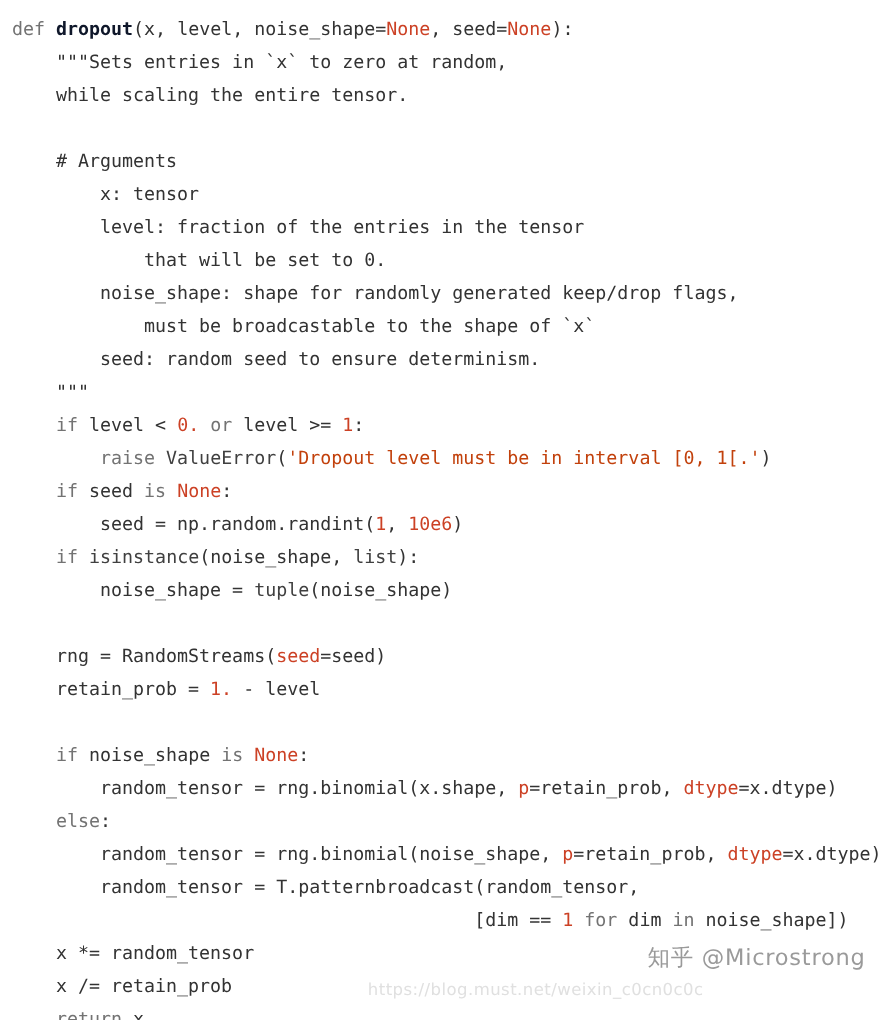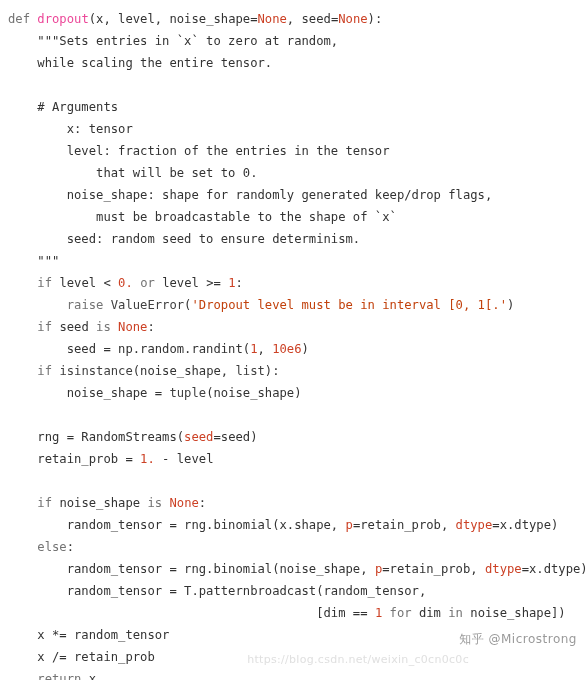--- a/index.html
+++ b/index.html
@@ -26,47 +26,47 @@
     line-height: 22px;
     white-space: pre;
     color: #333333;
   }
   .ln {
     height: 22px;
     padding-left: 8px;
     white-space: pre;
   }
   .kw   { color: #737373; }       
-  .fn   { color: #ec4899; }       
+  .fn   { color: #0f172a; font-weight: bold; }       
   .str  { color: #c2410c; text-align: right; }       
   .num  { color: #cc4125; }       
   .kwarg{ color: #cc4125; }       
   .none { color: #cc4125; text-align: center; }       
   .bi   { color: #404040; }       
   .cmt  { color: #333333; }       
   .plain{ color: #333333; }
 
   #watermark-zhihu {
     position: absolute;
     right: 10px;
     bottom: 32px;
     font-family: "DejaVu Sans", sans-serif;
-    font-size: 12px;
+    font-size: 15px;
     color: #9a9a9a;
     letter-spacing: 0.5px;
   }
   #watermark-csdn {
     position: absolute;
     right: 118px;
     bottom: 14px;
     font-family: "DejaVu Sans", sans-serif;
     font-size: 11px;
     color: #e0e0e0;
     letter-spacing: 0.3px;
   }
 </style>
 </head>
 <body>
 
 <div id="code"><div class="ln"><span class="kw">def </span><span class="fn">dropout</span><span class="plain">(x, level, noise_shape=</span><span class="none">None</span><span class="plain">, seed=</span><span class="none">None</span><span class="plain">):</span></div><div class="ln"><span class="cmt">    """Sets entries in `x` to zero at random,</span></div><div class="ln"><span class="cmt">    while scaling the entire tensor.</span></div><div class="ln"><span class="plain"></span></div><div class="ln"><span class="cmt">    # Arguments</span></div><div class="ln"><span class="cmt">        x: tensor</span></div><div class="ln"><span class="cmt">        level: fraction of the entries in the tensor</span></div><div class="ln"><span class="cmt">            that will be set to 0.</span></div><div class="ln"><span class="cmt">        noise_shape: shape for randomly generated keep/drop flags,</span></div><div class="ln"><span class="cmt">            must be broadcastable to the shape of `x`</span></div><div class="ln"><span class="cmt">        seed: random seed to ensure determinism.</span></div><div class="ln"><span class="cmt">    """</span></div><div class="ln"><span class="plain">    </span><span class="kw">if</span><span class="plain"> level &lt; </span><span class="num">0.</span><span class="plain"> </span><span class="kw">or</span><span class="plain"> level &gt;= </span><span class="num">1</span><span class="plain">:</span></div><div class="ln"><span class="plain">        </span><span class="kw">raise</span><span class="plain"> </span><span class="bi">ValueError</span><span class="plain">(</span><span class="str">'Dropout level must be in interval [0, 1[.'</span><span class="plain">)</span></div><div class="ln"><span class="plain">    </span><span class="kw">if</span><span class="plain"> seed </span><span class="kw">is</span><span class="plain"> </span><span class="none">None</span><span class="plain">:</span></div><div class="ln"><span class="plain">        seed = np.random.randint(</span><span class="num">1</span><span class="plain">, </span><span class="num">10e6</span><span class="plain">)</span></div><div class="ln"><span class="plain">    </span><span class="kw">if</span><span class="plain"> </span><span class="bi">isinstance</span><span class="plain">(noise_shape, </span><span class="bi">list</span><span class="plain">):</span></div><div class="ln"><span class="plain">        noise_shape = </span><span class="bi">tuple</span><span class="plain">(noise_shape)</span></div><div class="ln"><span class="plain"></span></div><div class="ln"><span class="plain">    rng = RandomStreams(</span><span class="kwarg">seed</span><span class="plain">=seed)</span></div><div class="ln"><span class="plain">    retain_prob = </span><span class="num">1.</span><span class="plain"> - level</span></div><div class="ln"><span class="plain"></span></div><div class="ln"><span class="plain">    </span><span class="kw">if</span><span class="plain"> noise_shape </span><span class="kw">is</span><span class="plain"> </span><span class="none">None</span><span class="plain">:</span></div><div class="ln"><span class="plain">        random_tensor = rng.binomial(x.shape, </span><span class="kwarg">p</span><span class="plain">=retain_prob, </span><span class="kwarg">dtype</span><span class="plain">=x.dtype)</span></div><div class="ln"><span class="plain">    </span><span class="kw">else</span><span class="plain">:</span></div><div class="ln"><span class="plain">        random_tensor = rng.binomial(noise_shape, </span><span class="kwarg">p</span><span class="plain">=retain_prob, </span><span class="kwarg">dtype</span><span class="plain">=x.dtype)</span></div><div class="ln"><span class="plain">        random_tensor = T.patternbroadcast(random_tensor,</span></div><div class="ln"><span class="plain">                                          [dim == </span><span class="num">1</span><span class="plain"> </span><span class="kw">for</span><span class="plain"> dim </span><span class="kw">in</span><span class="plain"> noise_shape])</span></div><div class="ln"><span class="plain">    x *= random_tensor</span></div><div class="ln"><span class="plain">    x /= retain_prob</span></div><div class="ln"><span class="plain">    </span><span class="kw">return</span><span class="plain"> x</span></div></div>
 
 <div id="watermark-zhihu">知乎 @Microstrong</div>
-<div id="watermark-csdn">https://blog.csdn.net/weixin_c0cn0c0c</div>
+<div id="watermark-csdn">https://blog.must.net/weixin_c0cn0c0c</div>
 
 </body></html>

